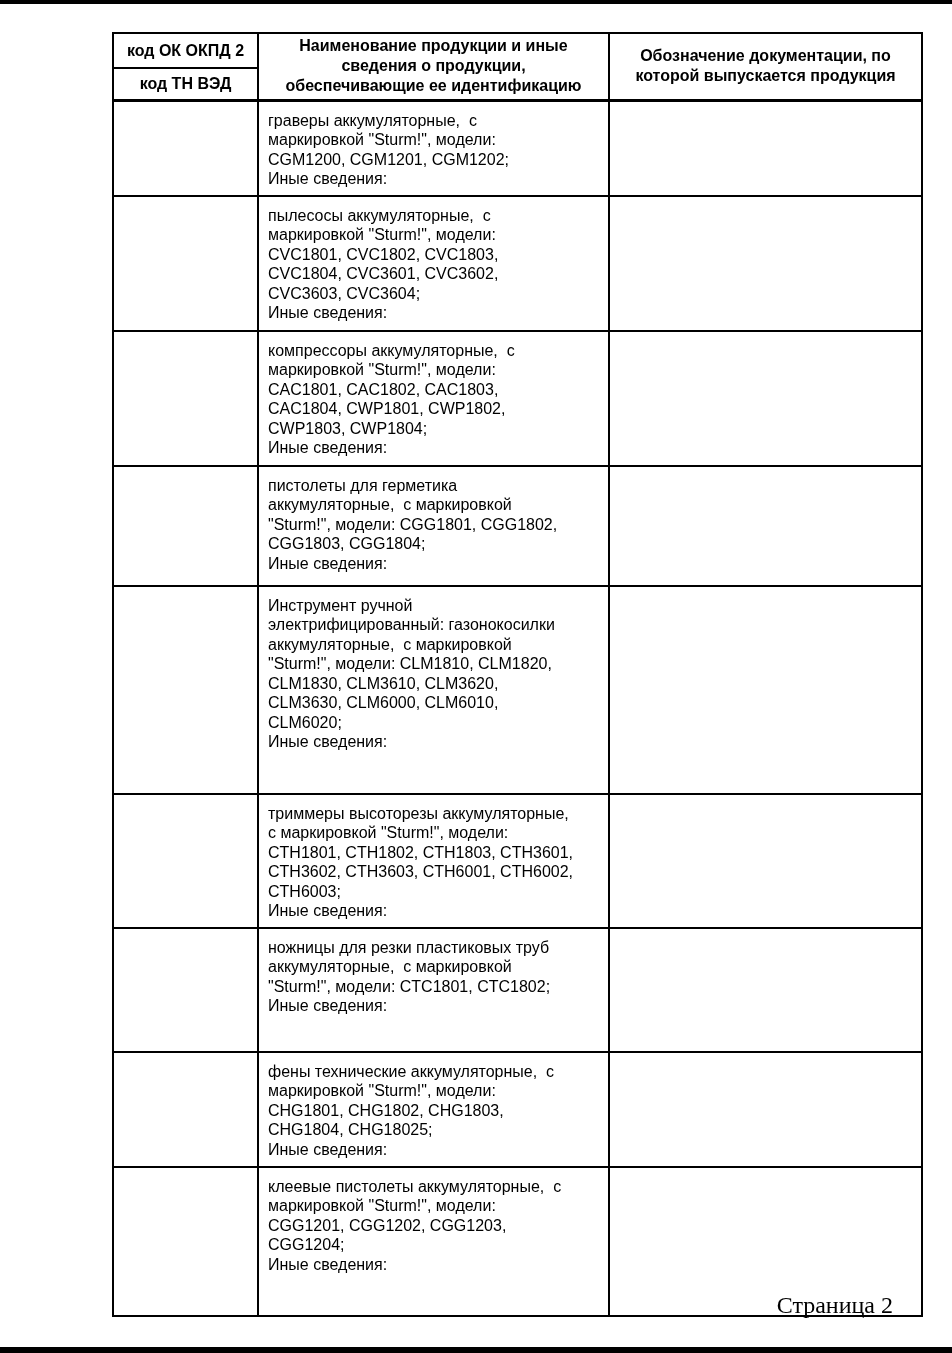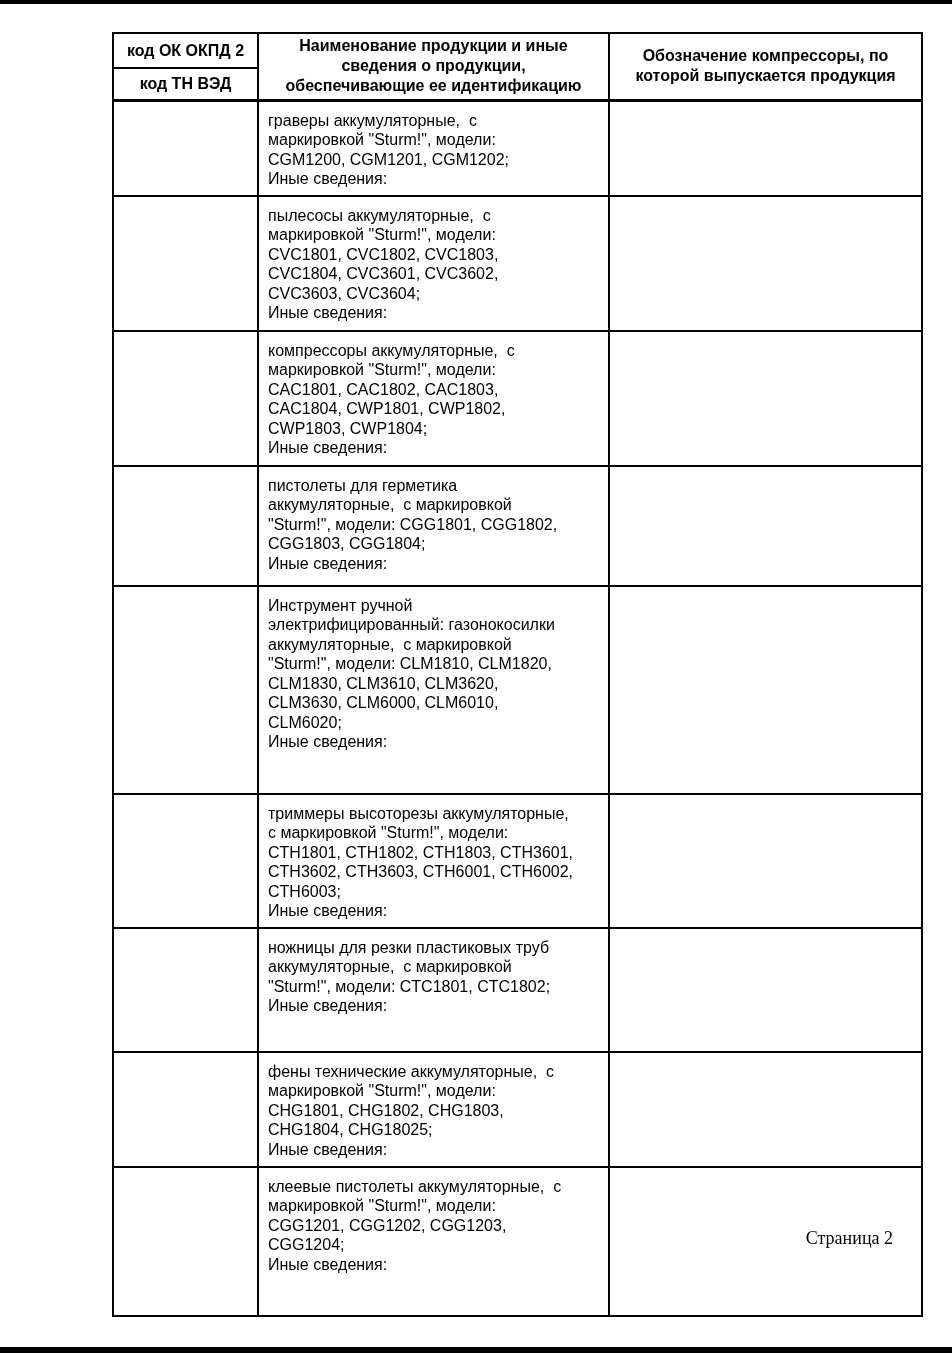--- a/index.html
+++ b/index.html
@@ -48,44 +48,44 @@
     white-space: pre-wrap;
     line-height: 19.5px;
   }
   .other-info {
     font-weight: normal;
     line-height: 19.5px;
     white-space: pre-wrap;
   }
   .page-footer {
     position: absolute;
-    top: 1228px; right: 59px;
+    top: 1292px; right: 59px;
     font-family: "Liberation Serif", serif;
-    font-size: 18px;
+    font-size: 24px;
     color: #000000;
   }
 </style>
 </head>
 <body>
 
 <div class="top-edge-line"></div>
 
 <table class="doc-table">
   <colgroup>
     <col style="width:145px">
     <col style="width:351px">
     <col style="width:313px">
   </colgroup>
   <tbody>
     <tr style="height:35px">
       <td class="hdr">код ОК ОКПД 2</td>
       <td class="hdr hdr-span" rowspan="2">Наименование продукции и иные
 сведения о продукции,
 обеспечивающие ее идентификацию</td>
-      <td class="hdr hdr-span" rowspan="2">Обозначение компрессоры, по
+      <td class="hdr hdr-span" rowspan="2">Обозначение документации, по
 которой выпускается продукция</td>
     </tr>
     <tr style="height:32px" class="hdr-row-bottom">
       <td class="hdr">код ТН ВЭД</td>
     </tr>
 
     <tr style="height:92px">
       <td></td>
       <td class="desc-cell">
         <div class="desc-text">граверы аккумуляторные,  с

